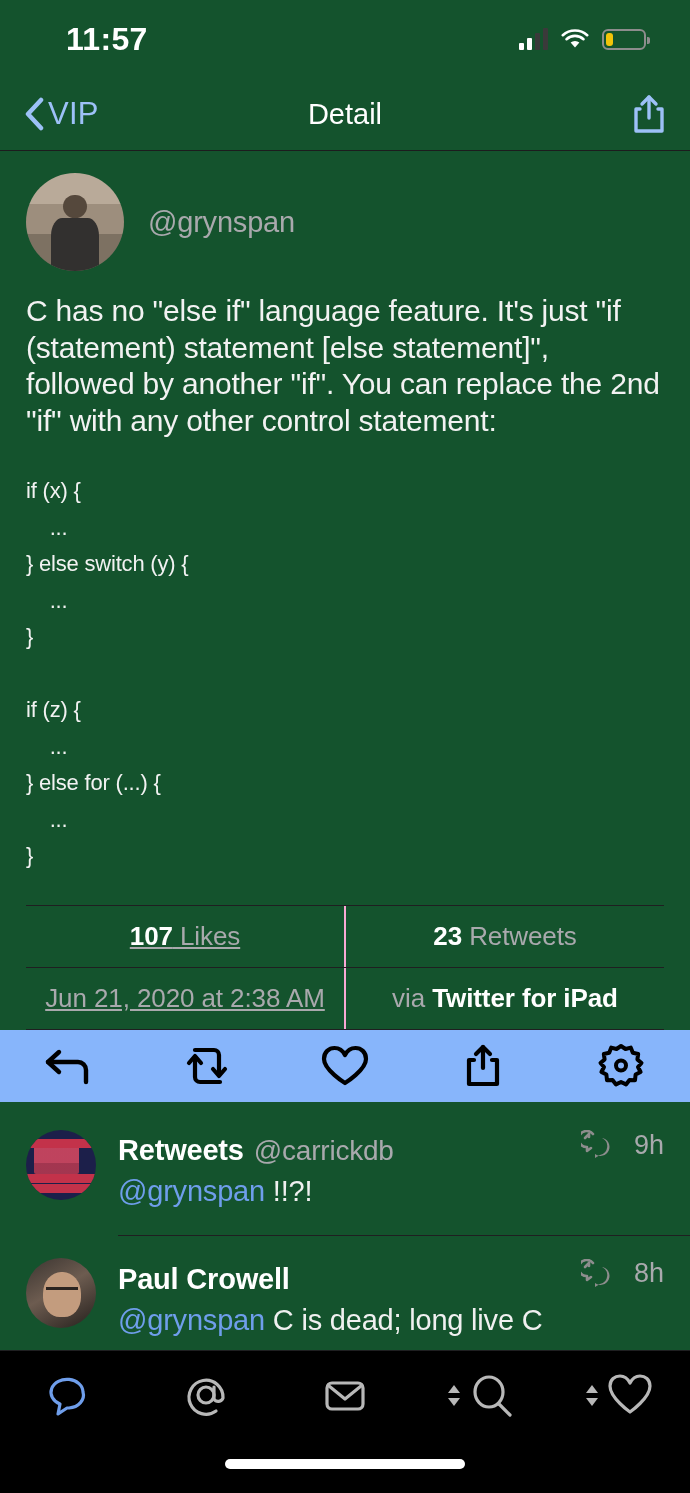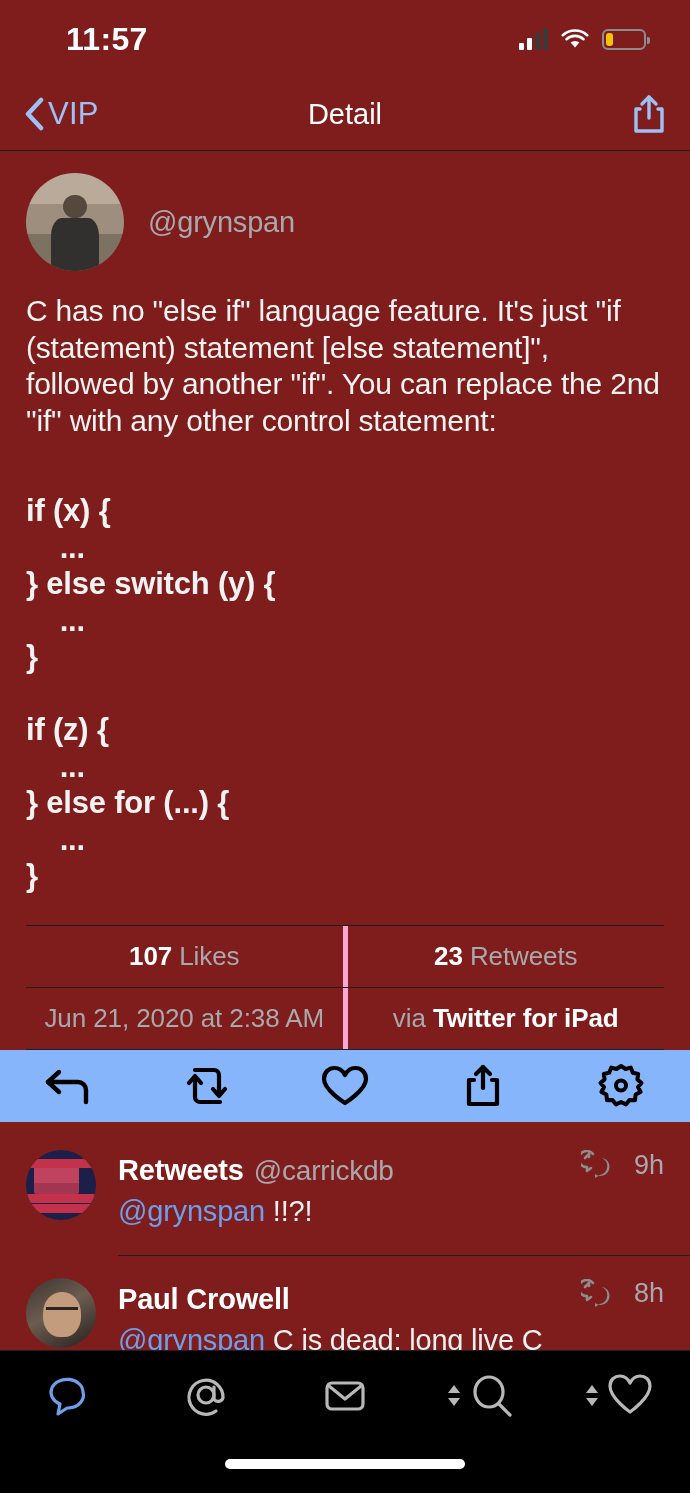--- a/index.html
+++ b/index.html
@@ -2,21 +2,21 @@
 <html><head>
 <meta charset="utf-8">
 <style>
   * { margin:0; padding:0; box-sizing:border-box; }
   html, body {
     width:690px; height:1493px;
     background:#000;
     font-family:"Liberation Sans", sans-serif;
     overflow:hidden;
   }
-  .phone { position:relative; width:690px; height:1493px; background:#7f1d1d; color:#fff; }
+  .phone { position:relative; width:690px; height:1493px; background:#14532d; color:#fff; }
 
   
   .statusbar {
     height:78px; display:flex; align-items:center;
     justify-content:space-between; padding:0 44px 0 66px;
   }
   .clock { font-size:32px; font-weight:600; letter-spacing:0.3px; color:#fff; }
   .status-right { display:flex; align-items:center; gap:13px; }
   .signal { display:flex; align-items:flex-end; gap:3px; height:22px; }
   .signal i { display:block; width:5px; background:#fff; border-radius:1px; }
@@ -83,32 +83,32 @@
 
   .names { display:flex; flex-direction:column; gap:4px; }
   .fullname { font-size:33px; font-weight:700; color:#fff; letter-spacing:-0.2px; }
   .handle { font-size:29px; color:#a9a9ad; letter-spacing:-0.2px; }
 
   .body-text {
     margin-top:22px; font-size:30px; line-height:36.5px;
     color:#f2f2f2; letter-spacing:-0.2px; white-space:pre-wrap;
   }
   .code {
-    margin-top:54px; font-size:31px; line-height:36.5px;
-    color:#f2f2f2; letter-spacing:-0.2px; white-space:pre-wrap;font-weight:bold;
+    margin-top:34px; font-size:22px; line-height:36.5px;
+    color:#f2f2f2; letter-spacing:-0.2px; white-space:pre-wrap;
   }
 
   
   .meta { margin-top:30px; border-top:1px solid #1f1f21; }
   .meta-row { display:flex; border-bottom:1px solid #1f1f21; }
   .meta-cell {
     flex:1; text-align:center; padding:15px 0;
     font-size:26px; color:#a9a9ad; letter-spacing:-0.1px;
   }
-  .meta-cell:first-child { border-right:5px solid #f9a8d4; }
+  .meta-cell:first-child { border-right:2px solid #f9a8d4;text-decoration:underline; }
   .meta-cell b { color:#fff; font-weight:700; }
 
   
   .actionbar {
     display:flex; align-items:center; justify-content:space-around;
     height:72px; background:#87b5fb;
   }
   .actionbar .act { cursor:pointer; display:flex; align-items:center; justify-content:center;
     width:116px; height:72px; }
 

